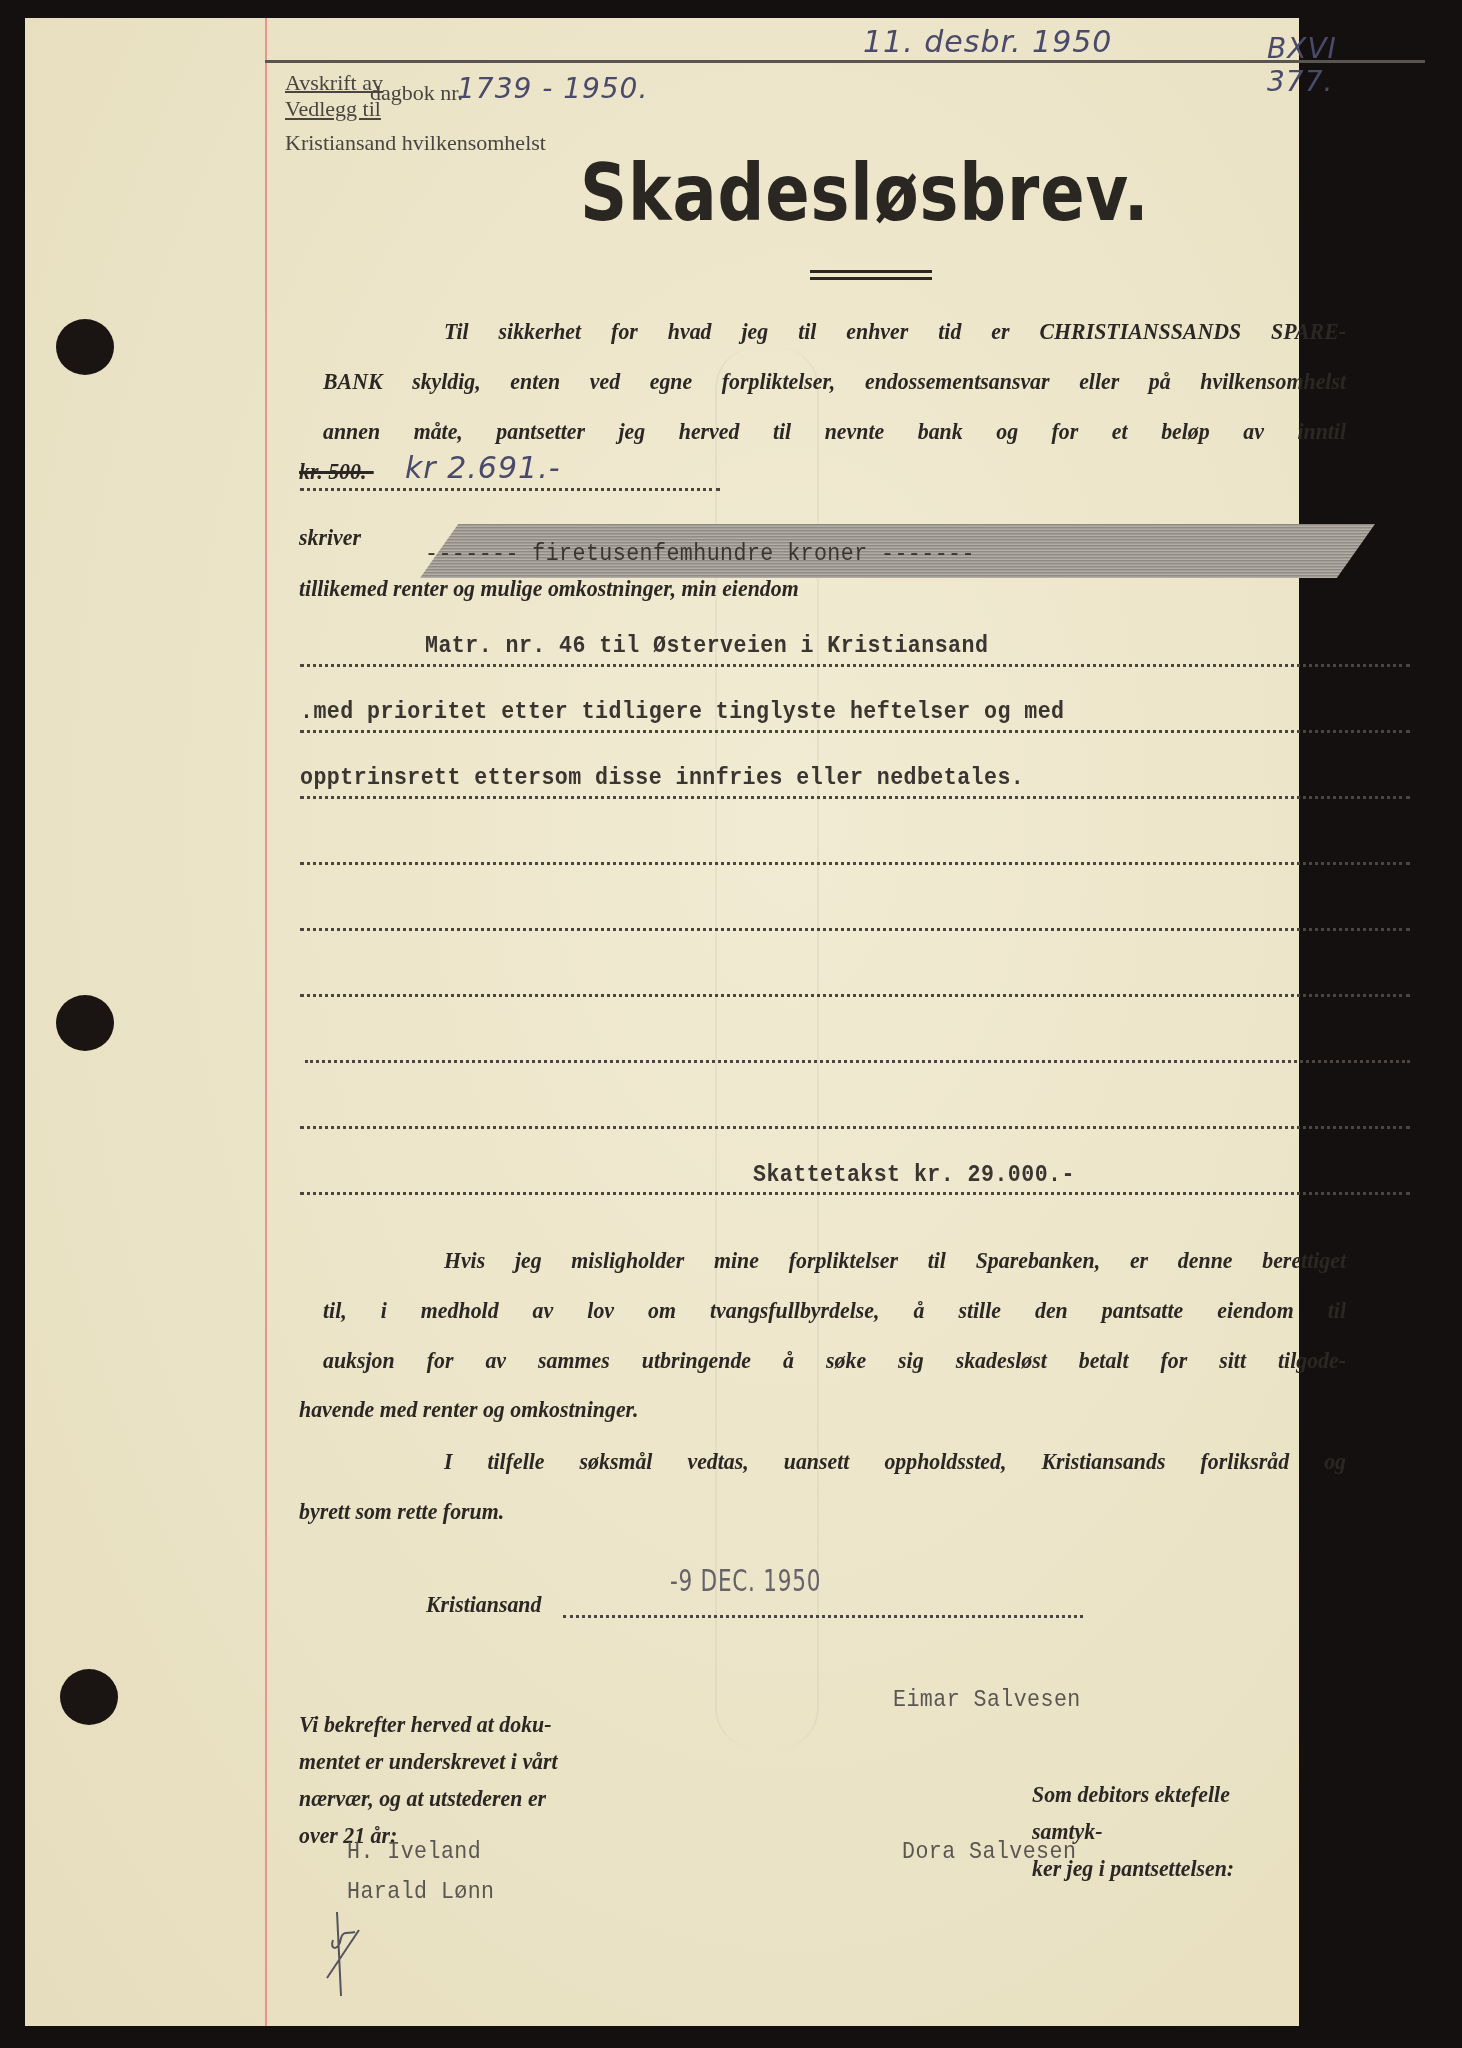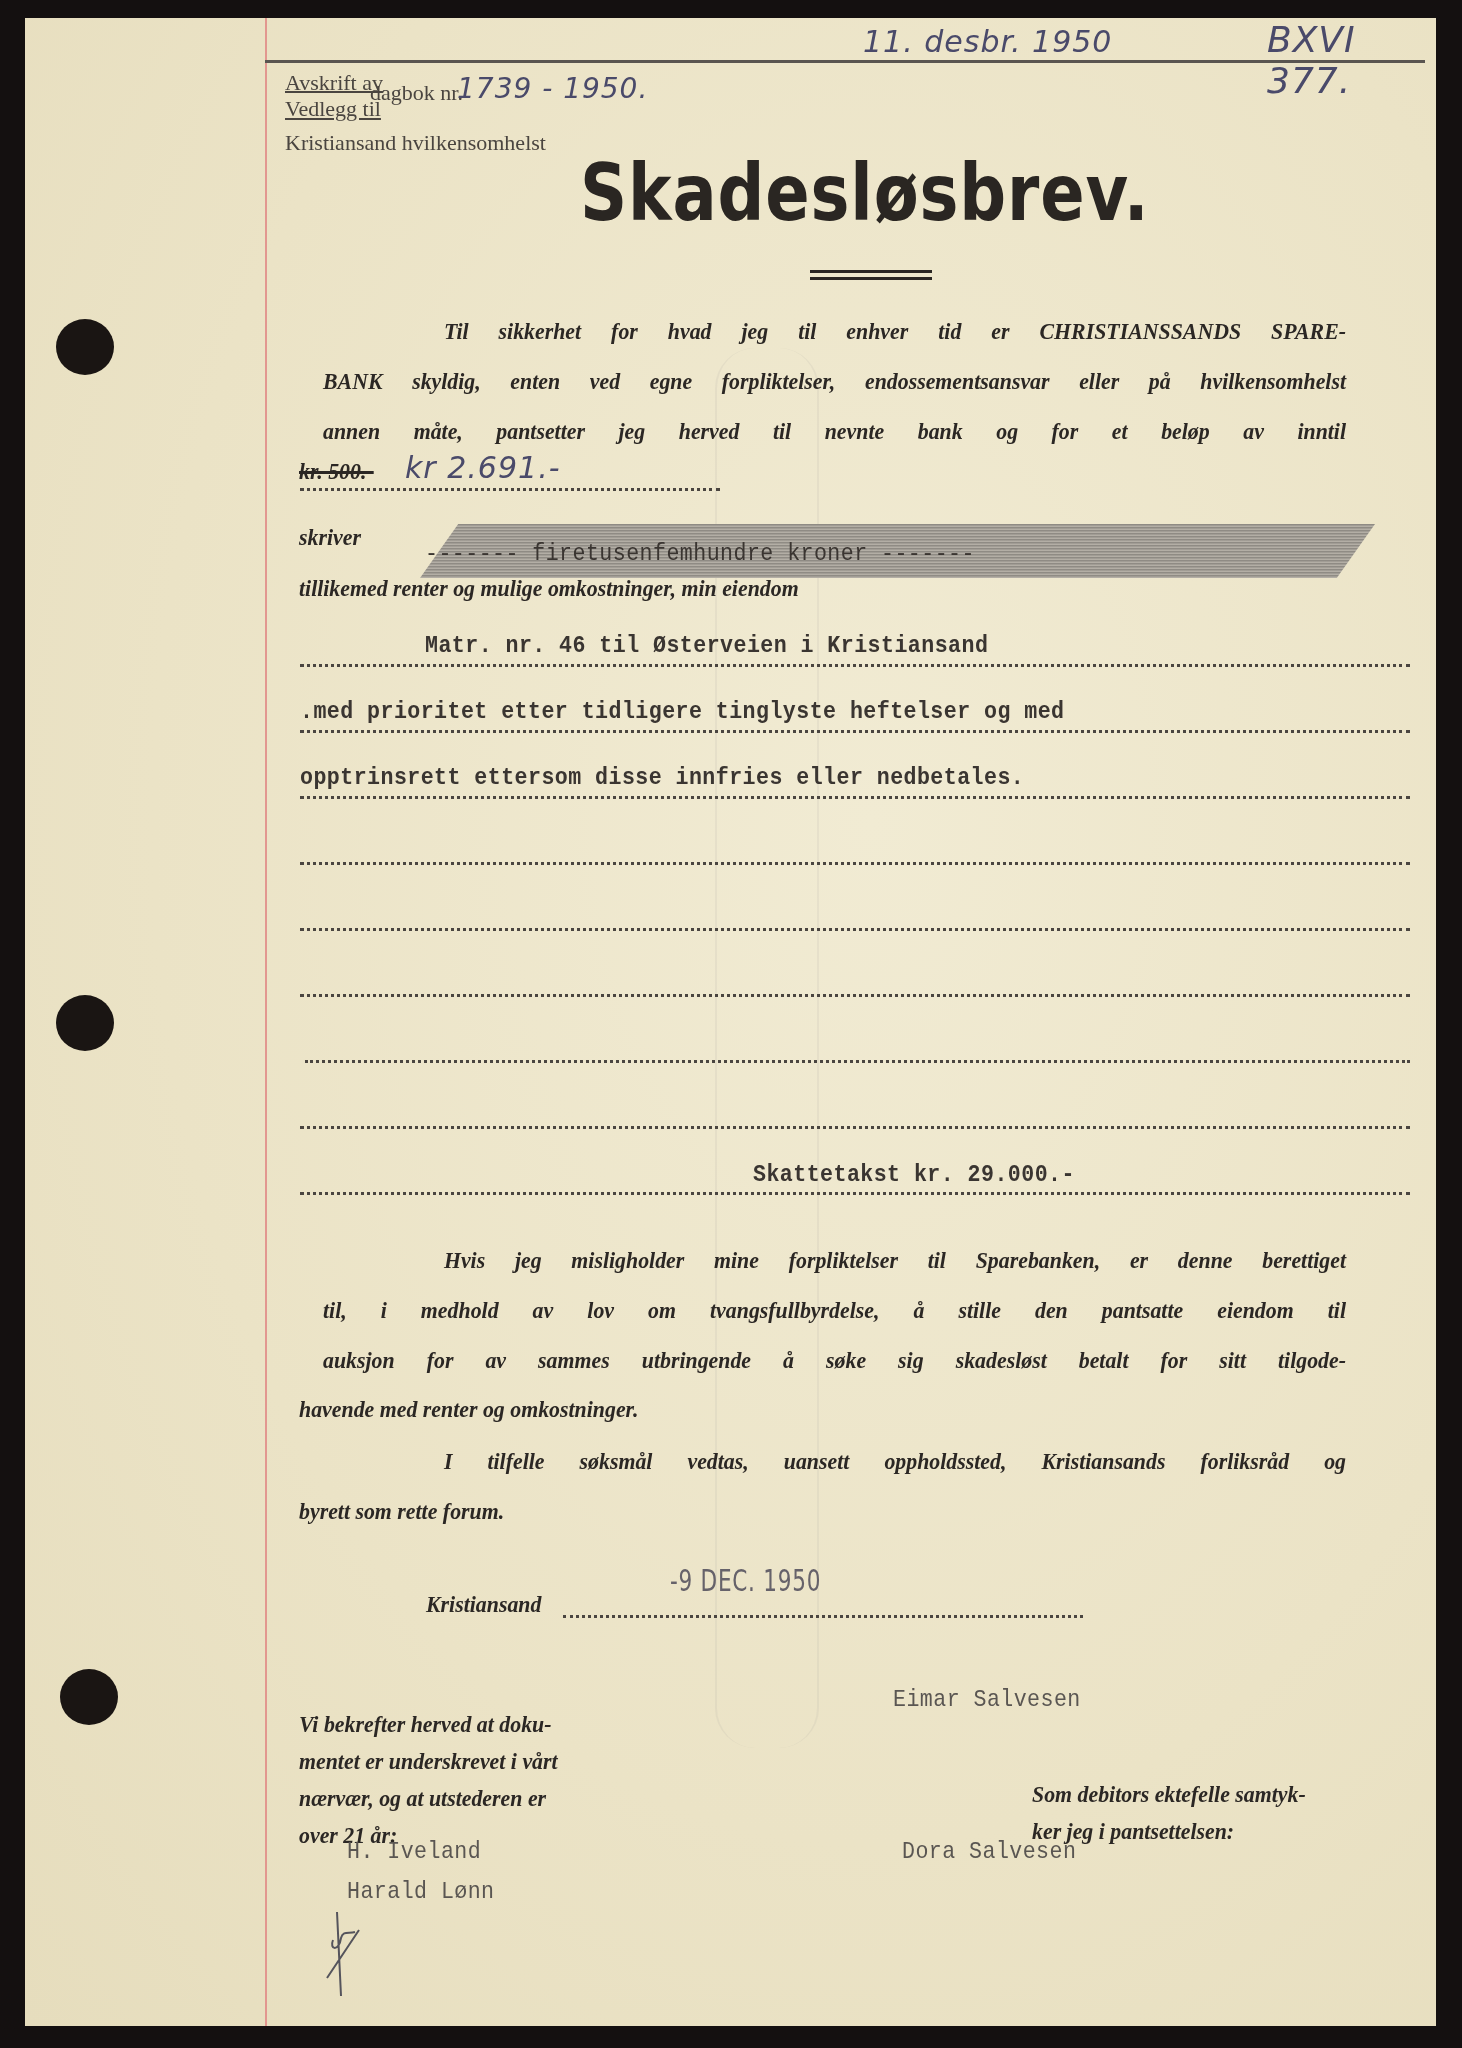--- a/index.html
+++ b/index.html
@@ -3,21 +3,21 @@
 <meta charset="utf-8">
 <style>
   html, body { margin: 0; padding: 0; }
   body {
     width: 1462px; height: 2048px;
     background: #141010;
     position: relative; overflow: hidden;
     font-family: "Liberation Serif", serif;
   }
   .paper {
-    position: absolute; left: 25px; top: 18px; width: 1411px; height: 2008px;
+    position: absolute; left: 25px; top: 18px; width: 1274px; height: 2008px;
     background: #ede6cc;
     background-image: radial-gradient(ellipse at 60% 40%, #f1ebd3 0%, #ebe3c6 60%, #e6ddbd 100%);
   }
   .margin-line {
     position: absolute; left: 240px; top: 0; width: 2px; height: 100%;
     background: #e08a86; opacity: .85;
   }
   .punch {
     position: absolute; width: 58px; height: 56px; border-radius: 50%;
     background: #1a1513;
@@ -86,21 +86,21 @@
   <div class="watermark"></div>
   <div class="margin-line"></div>
 
   <div class="punch" style="left:31px; top:301px;"></div>
   <div class="punch" style="left:31px; top:977px;"></div>
   <div class="punch" style="left:35px; top:1651px;"></div>
 
   <div class="top-rule"></div>
 
   <div class="hand" style="left:838px; top:6px;">11. desbr. 1950</div>
-  <div class="hand" style="left:1242px; top:1px; font-size:36px;">BXVI 377.</div>
+  <div class="hand" style="left:1242px; top:14px; font-size:28px;">BXVI 377.</div>
 
   <div class="stamp-text" style="left:260px; top:52px;text-align:center;"><u>Avskrift av</u></div>
   <div class="stamp-text strike" style="left:260px; top:78px;text-decoration:underline;">Vedlegg til</div>
   <div class="stamp-text" style="left:345px; top:62px;">dagbok nr.</div>
   <div class="hand" style="left:432px; top:54px; font-size:28px;">1739 - 1950.</div>
   <div class="stamp-text" style="left:260px; top:112px;">Kristiansand hvilkensomhelst</div>
 
   <div class="title">Skadesløsbrev.</div>
   <div class="title-rule"></div>
   <div class="title-rule b"></div>

